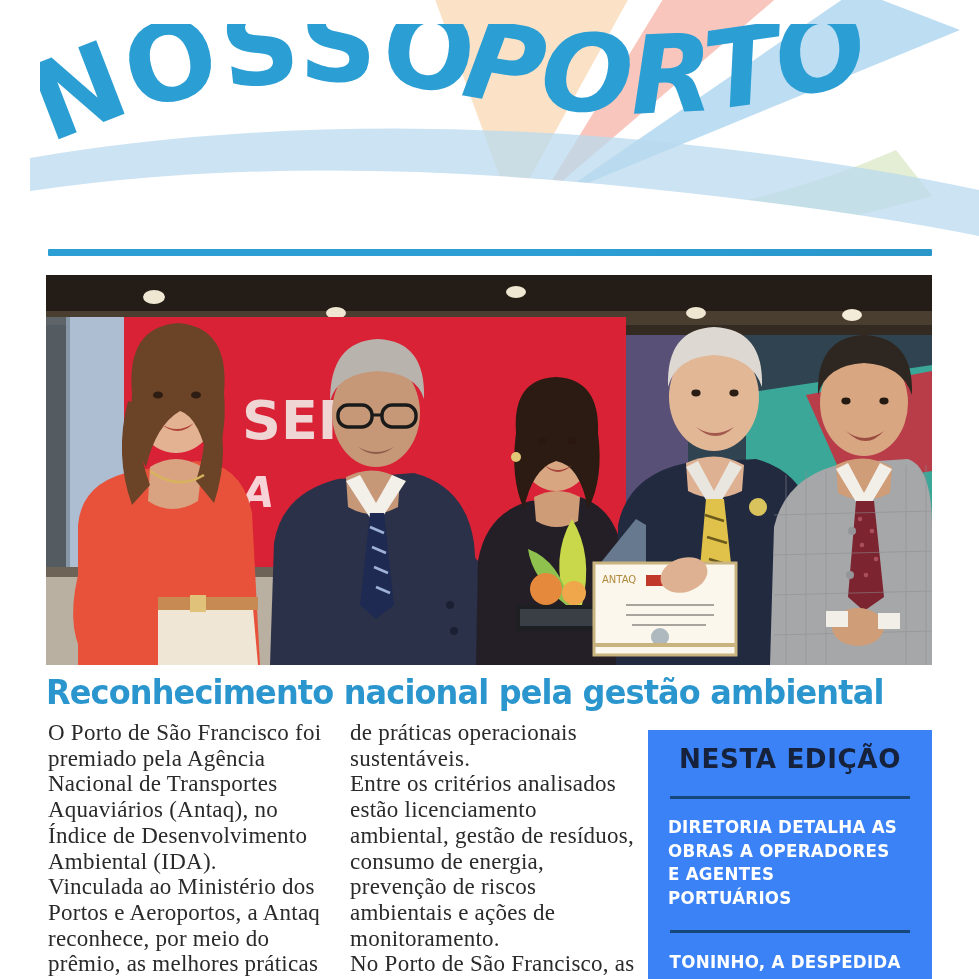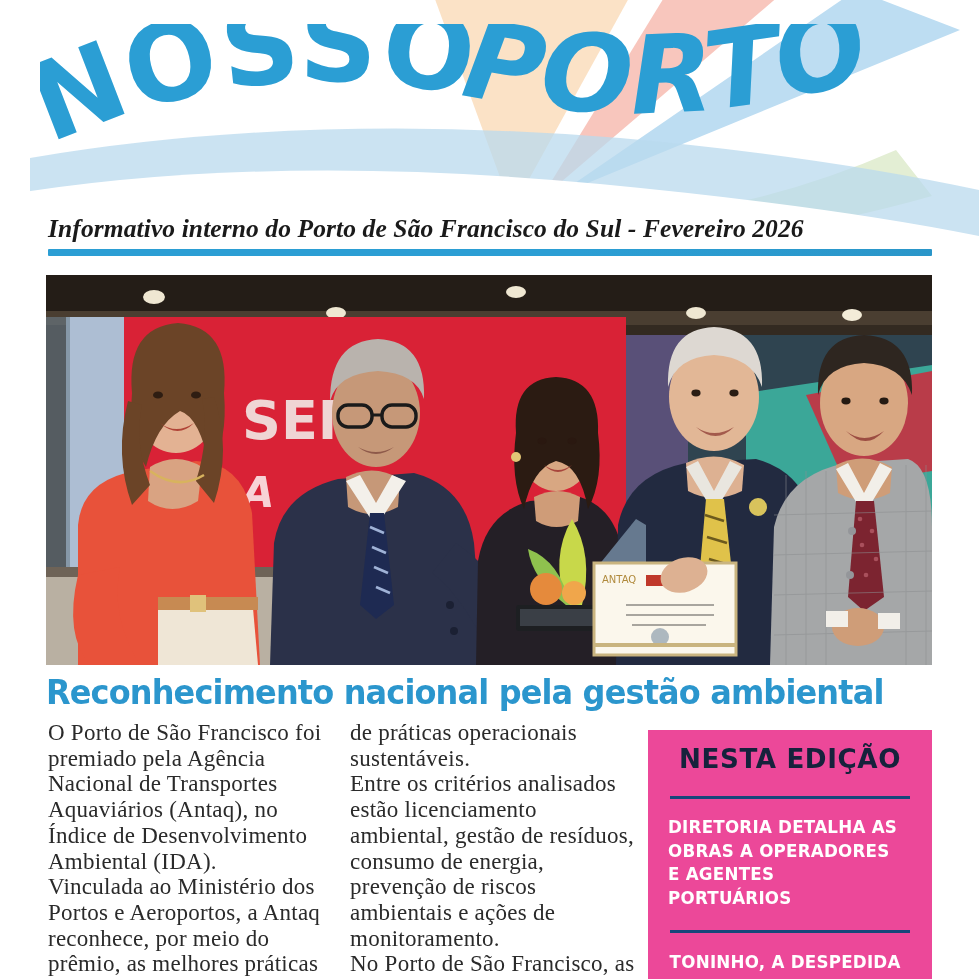--- a/index.html
+++ b/index.html
@@ -89,21 +89,21 @@
     white-space: pre-line;
   }
   .col-1 { left: 48px; width: 290px; }
   .col-2 { left: 350px; width: 290px; }
 
   
   .edicao-box {
     position: absolute;
     left: 648px; top: 730px;
     width: 284px; height: 249px;
-    background: #ec4899;
+    background: #3b82f6;
     box-sizing: border-box;
     padding: 12px 20px 0 20px;
   }
   .edicao-title {
     font-family: "DejaVu Sans", sans-serif;
     font-weight: bold;
     font-size: 27px;
     letter-spacing: 0.6px;
     color: #16223c;
     text-align: center;
@@ -156,21 +156,20 @@
         <path id="arc2" d="M420,70 Q660,120 880,36"></path>
       </defs>
       <text font-family="DejaVu Sans, sans-serif" font-size="108" font-weight="bold" fill="#2b9ed4" letter-spacing="1">
         <textPath href="#arc1" startOffset="0">NOSSO</textPath>
       </text>
       <text font-family="DejaVu Sans, sans-serif" font-size="108" font-weight="bold" font-style="italic" fill="#2b9ed4" letter-spacing="1">
         <textPath href="#arc2" startOffset="0">PORTO</textPath>
       </text>
     </svg>
 
-    <div class="subtitle">Informativo interno do Porto de São Francisco do Sul -  Fevereiro 2026</div>
     <div class="rule-blue"></div>
   </div>
 
   <div class="photo">
     <svg width="886" height="390" viewBox="0 0 886 390">
 
       <rect x="0" y="0" width="886" height="390" fill="#332a21"></rect>
       <rect x="0" y="0" width="886" height="42" fill="#241d17"></rect>
       <rect x="0" y="36" width="886" height="14" fill="#4a3e31"></rect>
 

